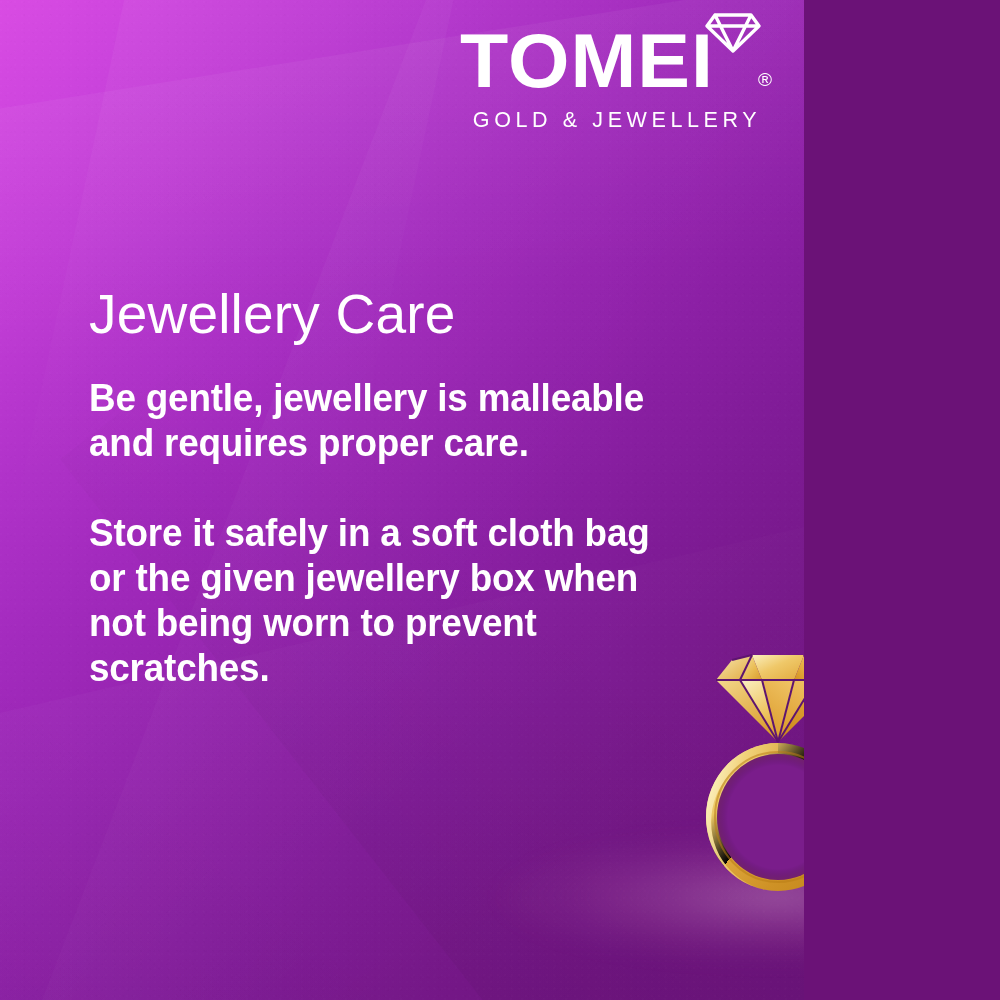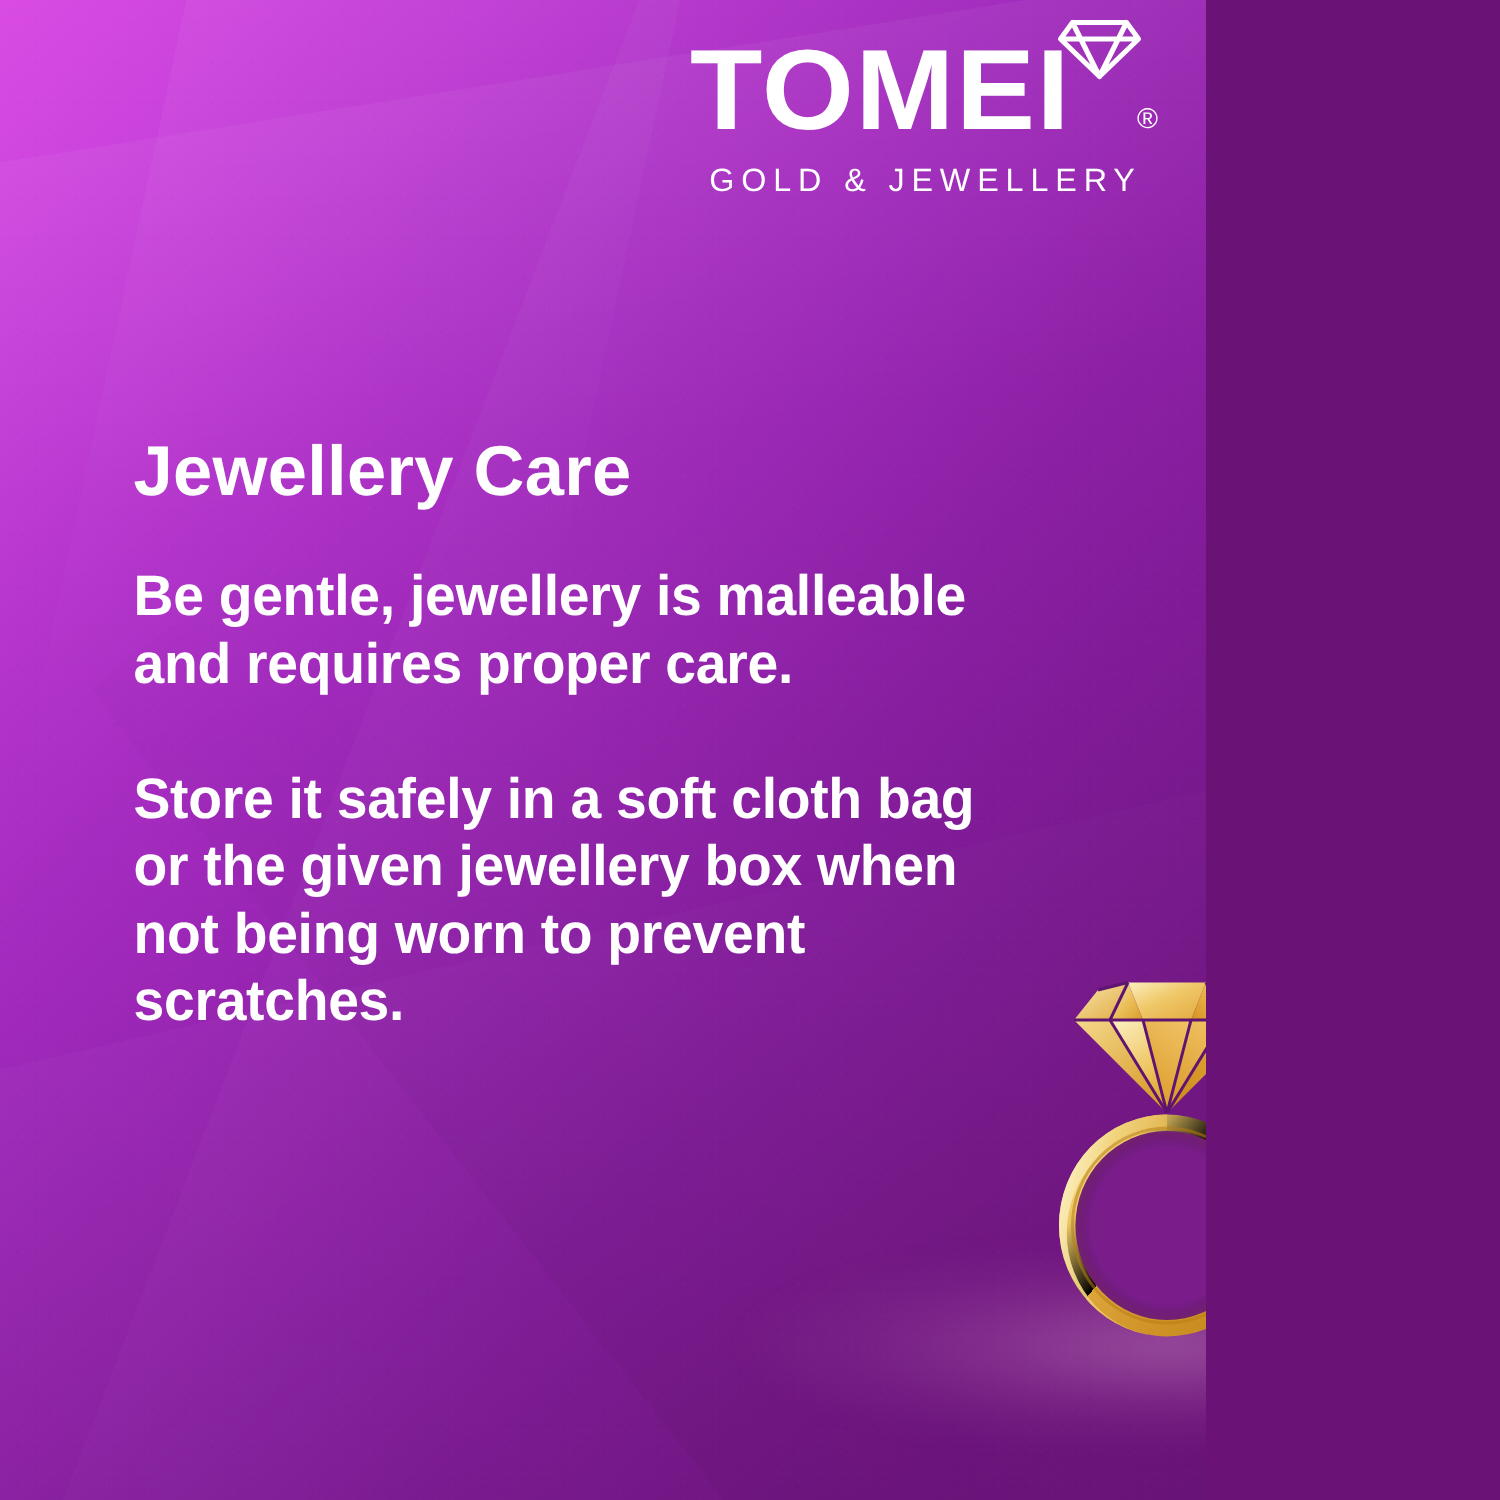--- a/index.html
+++ b/index.html
@@ -147,23 +147,23 @@
 
   
   .copy {
     position: absolute;
     left: 89px;
     top: 288px;
     width: 600px;
     color: #ffffff;
   }
   .heading {
-    font-size: 47px;
+    font-size: 55px;
     line-height: 52px;
-    font-weight: 700;
+    font-weight: 400;
     letter-spacing: 0.2px;
     margin-bottom: 36px;
     color: #ffffff;
   }
   .para {
     font-size: 38px;
     line-height: 45px;
     font-weight: 700;
     letter-spacing: -0.2px;
     color: #ffffff;

